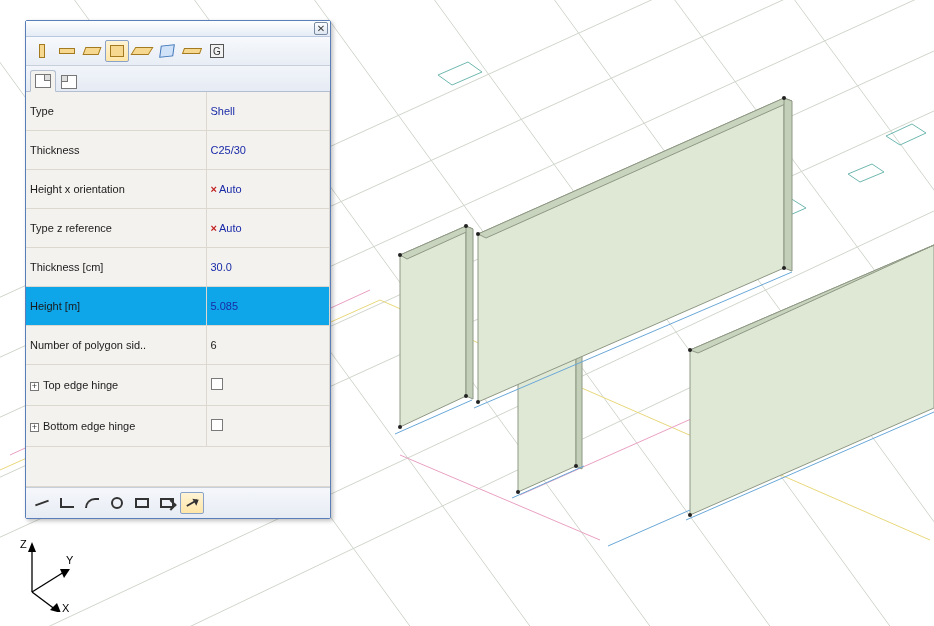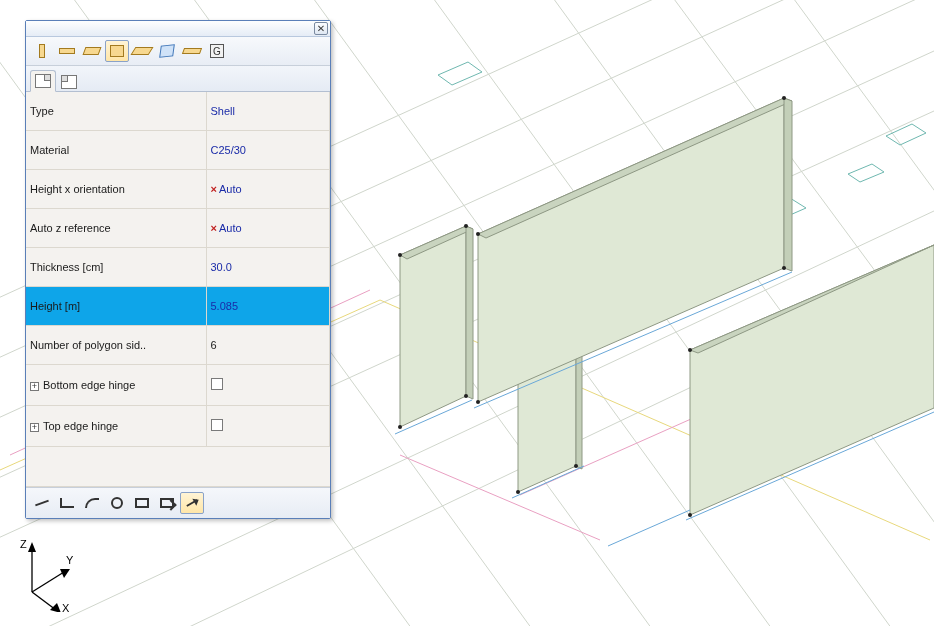--- a/index.html
+++ b/index.html
@@ -303,51 +303,51 @@
       </div>
   </div>
 
   <table class="prop-grid">
     <tbody id="prop-rows">
         <tr>
           <td class="label"><span>Type</span></td>
           <td class="value"><span>Shell</span></td>
         </tr>
         <tr>
-          <td class="label"><span>Material</span></td>
+          <td class="label"><span>Thickness</span></td>
           <td class="value"><span>C25/30</span></td>
         </tr>
         <tr>
           <td class="label"><span>Height x orientation</span></td>
           <td class="value"><span class="red-x">×</span><span>Auto</span></td>
         </tr>
         <tr>
-          <td class="label"><span>Auto z reference</span></td>
+          <td class="label"><span>Type z reference</span></td>
           <td class="value"><span class="red-x">×</span><span>Auto</span></td>
         </tr>
         <tr>
           <td class="label"><span>Thickness [cm]</span></td>
           <td class="value"><span>30.0</span></td>
         </tr>
         <tr class="highlight">
           <td class="label"><span>Height [m]</span></td>
           <td class="value"><span>5.085</span></td>
         </tr>
         <tr>
           <td class="label"><span>Number of polygon sid..</span></td>
           <td class="value blackv"><span>6</span></td>
         </tr>
         <tr>
+          <td class="label"><span class="expander">+</span><span>Top edge hinge</span></td>
+          <td class="value"><span class="chk"></span></td>
+        </tr>
+        <tr>
           <td class="label"><span class="expander">+</span><span>Bottom edge hinge</span></td>
           <td class="value"><span class="chk"></span></td>
         </tr>
-        <tr>
-          <td class="label"><span class="expander">+</span><span>Top edge hinge</span></td>
-          <td class="value"><span class="chk"></span></td>
-        </tr>
       </tbody>
   </table>
 
   <div class="grid-spacer"></div>
 
   <div class="bottom-toolbar">
     <div class="draw-btn">
         <div class="ln"></div>
       </div>
     <div class="draw-btn">

